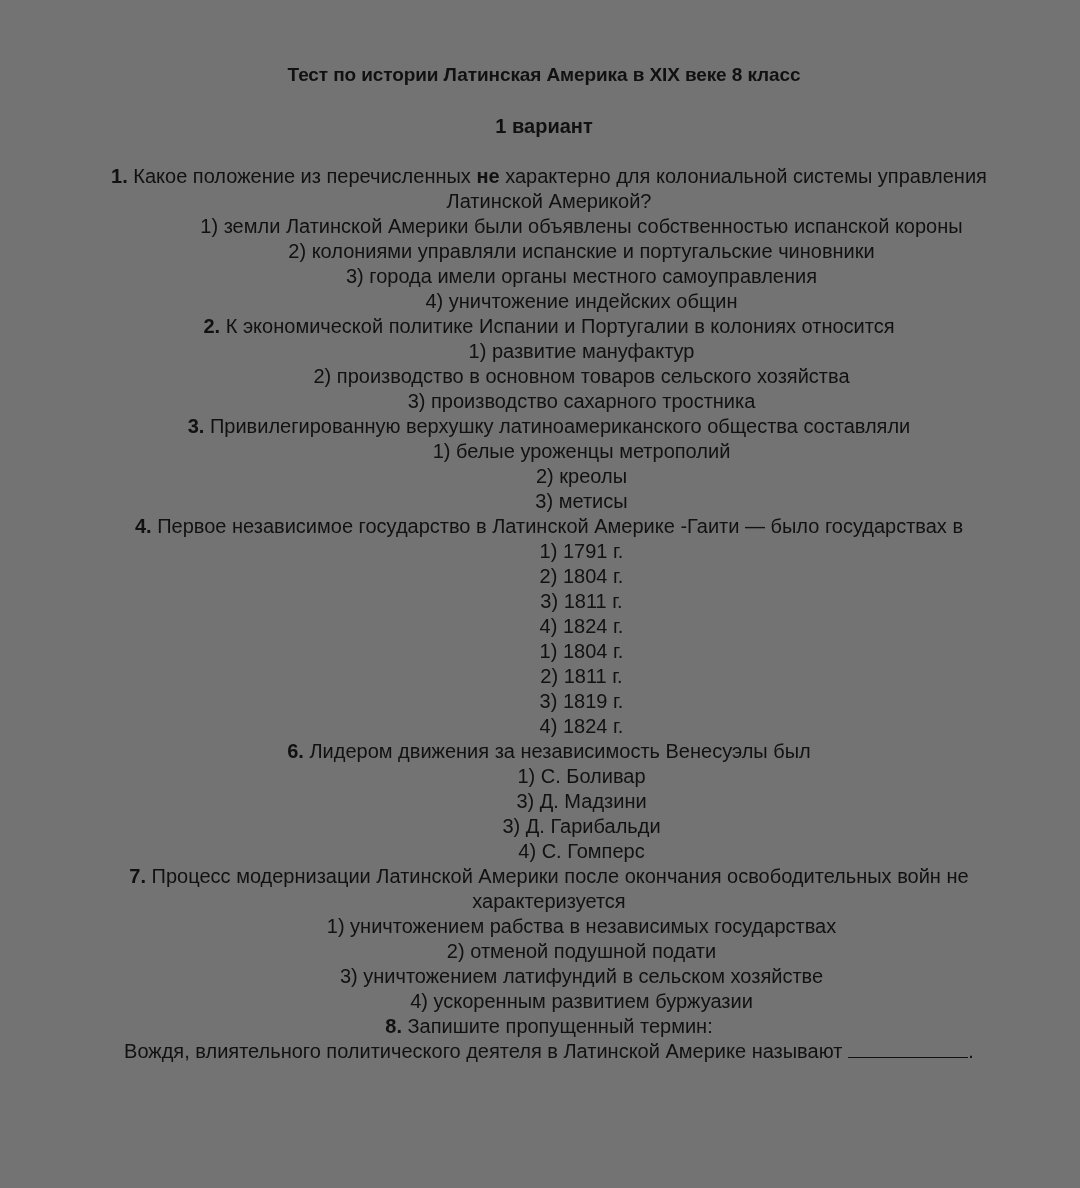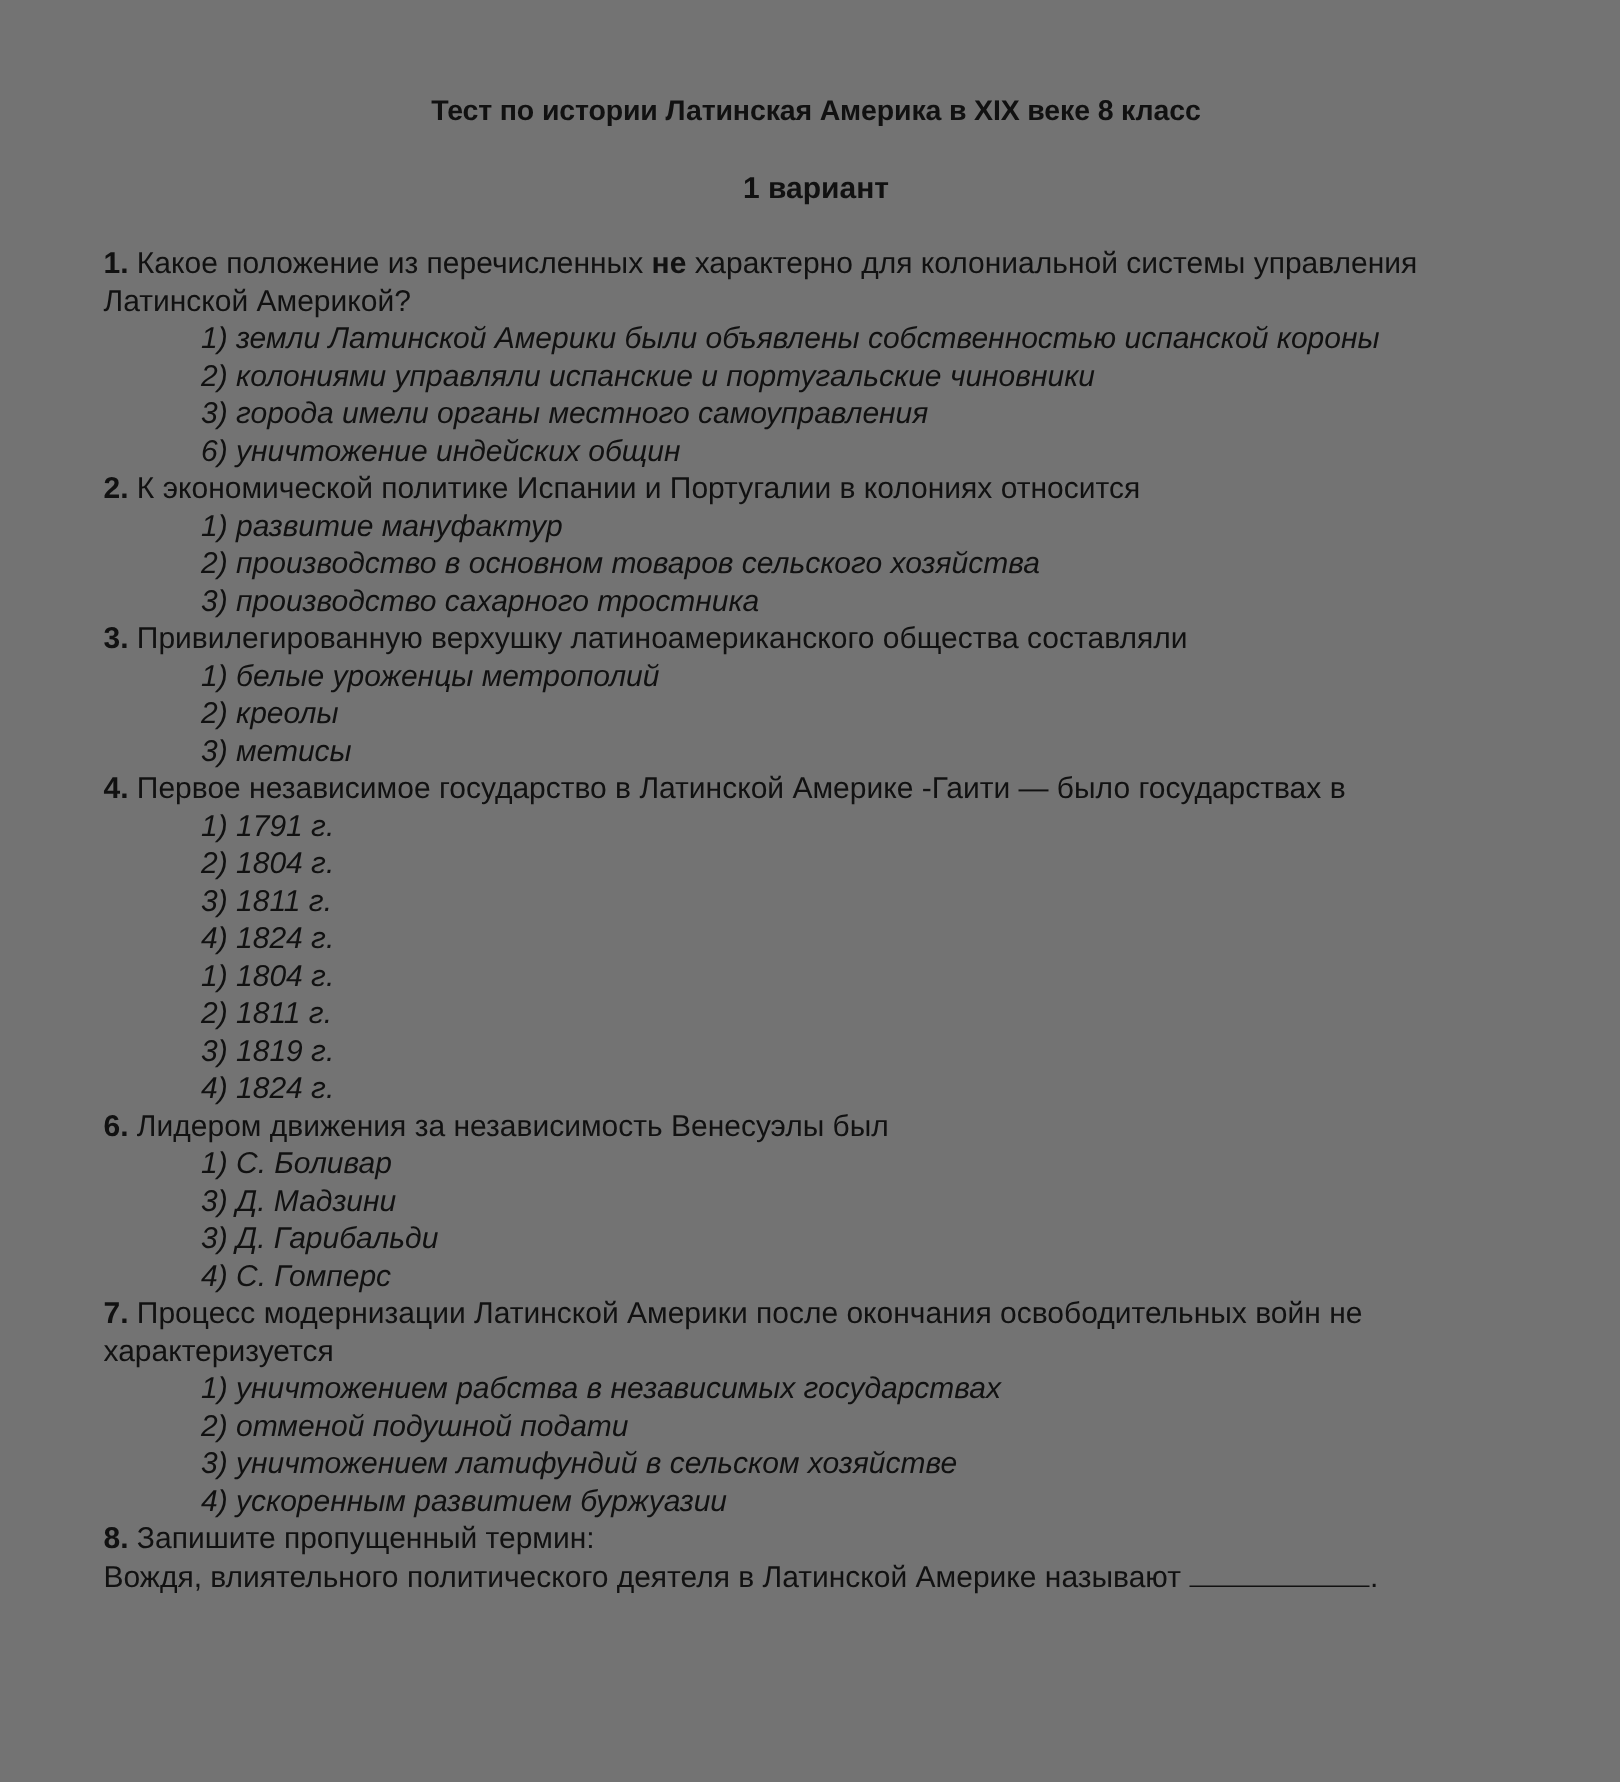--- a/index.html
+++ b/index.html
@@ -44,32 +44,32 @@
     .questions {
       position: absolute;
       left: 65px;
       top: 164px;
       width: 960px;
       font-size: 20px;
       line-height: 25px;
     }
     .question {
       margin: 0;
+      text-align: center;
     }
     .q-text {
       display: block;
     }
     .q-num {
       font-weight: bold;
     }
     .options {
       margin: 0;
       padding: 0;
       list-style: none;
-      font-style: italic;
     }
     .option {
       padding-left: 65px;
       display: block;
     }
     .blank {
       display: inline-block;
       width: 120px;
       border-bottom: 1.5px solid #111111;
       height: 18px;
@@ -85,21 +85,21 @@
   <div class="subtitle">1 вариант</div>
 
   <div class="questions">
 
     <div class="question">
       <span class="q-text"><span class="q-num">1.</span><span> Какое положение из перечисленных </span><b>не</b><span> характерно для колониальной системы управления Латинской Америкой?</span></span>
       <ul class="options">
         <li class="option">1) земли Латинской Америки были объявлены собственностью испанской короны</li>
         <li class="option">2) колониями управляли испанские и португальские чиновники</li>
         <li class="option">3) города имели органы местного самоуправления</li>
-        <li class="option">6) уничтожение индейских общин</li>
+        <li class="option">4) уничтожение индейских общин</li>
       </ul>
     </div>
 
     <div class="question">
       <span class="q-text"><span class="q-num">2.</span><span> К экономической политике Испании и Португалии в колониях относится</span></span>
       <ul class="options">
         <li class="option">1) развитие мануфактур</li>
         <li class="option">2) производство в основном товаров сельского хозяйства</li>
         <li class="option">3) производство сахарного тростника</li>
       </ul>

